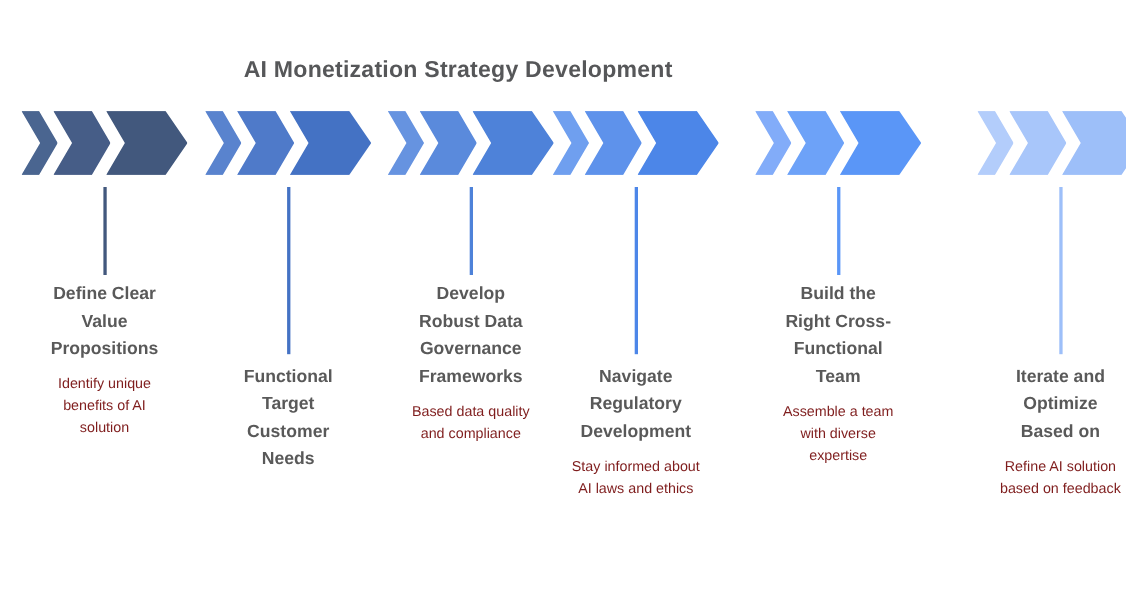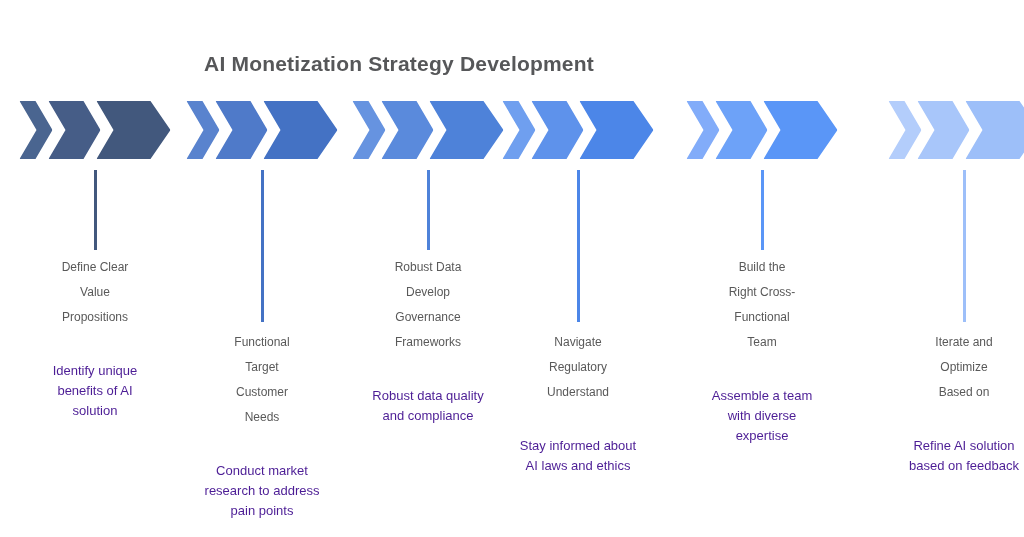--- a/index.html
+++ b/index.html
@@ -3,21 +3,21 @@
 <meta charset="utf-8">
 <style>
   html, body { margin: 0; padding: 0; }
   body {
     width: 1024px; height: 537px;
     background: #ffffff;
     font-family: "Liberation Sans", sans-serif;
     position: relative;
     overflow: hidden;
   }
-  .stage { position: absolute; inset: 0; width: 836px; height: 537px; }
+  .stage { position: absolute; inset: 0; width: 836px; height: 537px; padding-left: 35px; }
 
   .diagram-title {
     position: absolute;
     top: 52px; left: 0; right: 38px;
     text-align: center;
     font-size: 21px;
     font-weight: bold;
     letter-spacing: 0.2px;
     color: #565759;
   }
@@ -63,32 +63,32 @@
 
   .texts {
     position: absolute;
     left: 0; width: 100%;
     text-align: center;
   }
   .step.upper .texts { top: 255px; }
   .step.lower .texts { top: 330px; }
 
   .step-title {
-    font-size: 12px;
+    font-size: 16px;
     line-height: 25px;
-    font-weight: normal;
+    font-weight: bold;
     color: #595959;
   }
   .step-title span { display: block; }
 
   .step-desc {
-    margin-top: 31px;
+    margin-top: 9px;
     font-size: 13px;
     line-height: 20px;
-    color: #4c1d95;
+    color: #7f1d1d;
   }
   .step-desc span { display: block; }
 </style>
 </head>
 <body>
 
 <div class="stage">
   <div class="diagram-title">AI Monetization Strategy Development</div>
   <div>
       <div class="step upper" style="left: 10px;">
@@ -118,59 +118,54 @@
           <div class="chev large" style="background: rgb(68, 114, 196);"></div>
         </div>
         <div class="vline" style="background: rgb(68, 114, 196);"></div>
         <div class="texts">
           <div class="step-title">
             <span>Functional</span>
             <span>Target</span>
             <span>Customer</span>
             <span>Needs</span>
           </div>
-          <div class="step-desc">
-            <span>Conduct market</span>
-            <span>research to address</span>
-            <span>pain points</span>
-          </div>
         </div>
       </div>
       <div class="step upper" style="left: 343px;">
         <div class="chevrons">
           <div class="chev small" style="background: rgb(102, 147, 224);"></div>
           <div class="chev medium" style="background: rgb(90, 138, 220);"></div>
           <div class="chev large" style="background: rgb(78, 130, 217);"></div>
         </div>
         <div class="vline" style="background: rgb(78, 130, 217);"></div>
         <div class="texts">
           <div class="step-title">
+            <span>Develop</span>
             <span>Robust Data</span>
-            <span>Develop</span>
             <span>Governance</span>
             <span>Frameworks</span>
           </div>
           <div class="step-desc">
-            <span>Robust data quality</span>
+            <span>Based data quality</span>
             <span>and compliance</span>
           </div>
         </div>
       </div>
       <div class="step lower" style="left: 493px;">
         <div class="chevrons">
           <div class="chev small" style="background: rgb(111, 159, 239);"></div>
           <div class="chev medium" style="background: rgb(94, 146, 235);"></div>
           <div class="chev large" style="background: rgb(76, 134, 232);"></div>
         </div>
         <div class="vline" style="background: rgb(76, 134, 232);"></div>
         <div class="texts">
           <div class="step-title">
             <span>Navigate</span>
             <span>Regulatory</span>
-            <span>Understand</span>
+            <span>Development</span>
           </div>
           <div class="step-desc">
             <span>Stay informed about</span>
             <span>AI laws and ethics</span>
           </div>
         </div>
       </div>
       <div class="step upper" style="left: 677px;">
         <div class="chevrons">
           <div class="chev small" style="background: rgb(130, 172, 249);"></div>

